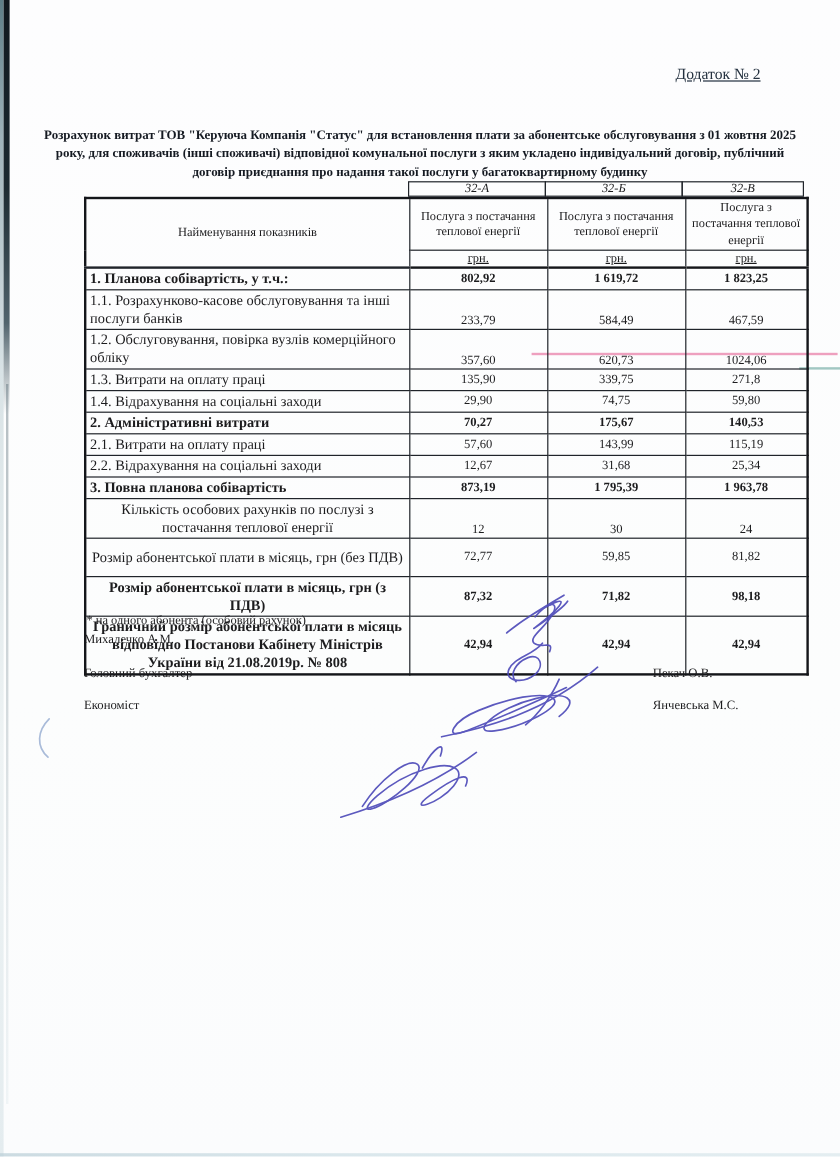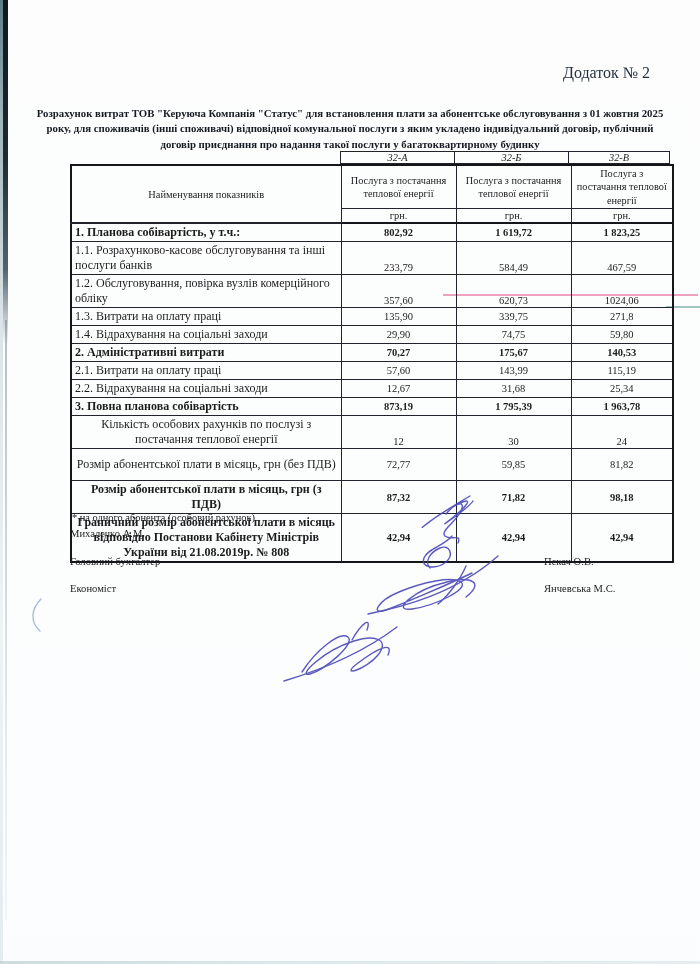--- a/index.html
+++ b/index.html
@@ -15,38 +15,38 @@
     background:linear-gradient(180deg,#10181e 0%,#1c2a31 45%,#51646d 78%,rgba(120,140,150,0) 100%);}
   .edge-faint{position:absolute;left:5px;top:320px;width:2px;height:600px;
     background:linear-gradient(180deg,rgba(90,110,120,.45),rgba(150,170,180,.22) 70%,rgba(160,190,200,.12));}
   .edge-bottom{position:absolute;left:0;bottom:0;width:700px;height:3px;
     background:linear-gradient(90deg,#bcd0d8,#cfe0e6 40%,#dce9ed);opacity:.75;}
   .artifact-pink{position:absolute;left:443px;top:294px;width:255px;height:2px;
     background:rgba(226,84,138,.55);}
   .artifact-teal-seg{position:absolute;left:666px;top:306px;width:34px;height:2px;
     background:rgba(70,145,135,.5);}
   
-  .appendix{position:absolute;left:563px;top:64px;font-size:16px;color:#24313f;}
+  .appendix{position:absolute;left:563px;top:54px;font-size:13px;color:#24313f;text-decoration:underline;}
   .doc-title{position:absolute;left:35px;top:106px;width:630px;text-align:center;
     font-size:10.8px;font-weight:bold;line-height:1.42;color:#151a22;}
   
   .table-wrap{position:absolute;left:70px;top:151px;width:602px;}
   .group-strip{display:flex;margin-left:270px;height:13px;}
   .group-cell{box-sizing:border-box;border:1px solid #20242a;margin-left:-1px;
     display:flex;align-items:center;justify-content:center;
     font-size:10.3px;line-height:11px;color:#1c1c1e;font-style:italic;}
   .group-cell:first-child{margin-left:0;}
   .gc1{width:115px}.gc2{width:115px}.gc3{width:102px}
   table.maintable{border-collapse:collapse;table-layout:fixed;width:602px;
     border:2px solid #14161a;}
   table.maintable td{box-sizing:border-box;border:1px solid #20242a;
     padding:1px 3px;overflow:hidden;}
   .namehdr{font-size:10.4px;text-align:center;vertical-align:middle;border-bottom-width:2px !important;}
   .svc{font-size:10.3px;text-align:center;vertical-align:middle;line-height:1.3;}
-  tr.units td{border-bottom:2px solid #14161a;font-size:10.4px;text-align:center;height:13px;}
+  tr.units td{border-bottom:2px solid #14161a;font-size:10.4px;text-align:center;height:13px;text-decoration:underline;}
   td.lbl{font-size:12px;text-align:left;line-height:1.25;margin-left:10px;}
   td.lbl.ctr{text-align:center;}
   td.val{font-size:10.5px;text-align:center;vertical-align:middle;}
   td.vb{vertical-align:bottom;padding-bottom:3px;}
   .bold{font-weight:bold;}
   
   .footnote{position:absolute;left:72px;top:512px;font-size:10.4px;color:#1c1c1e;}
   .sign-block{position:absolute;left:70px;top:528px;width:602px;}
   .sig-row{display:flex;align-items:flex-start;height:27.5px;}
   .sig-title{font-size:10.6px;flex:1;}

